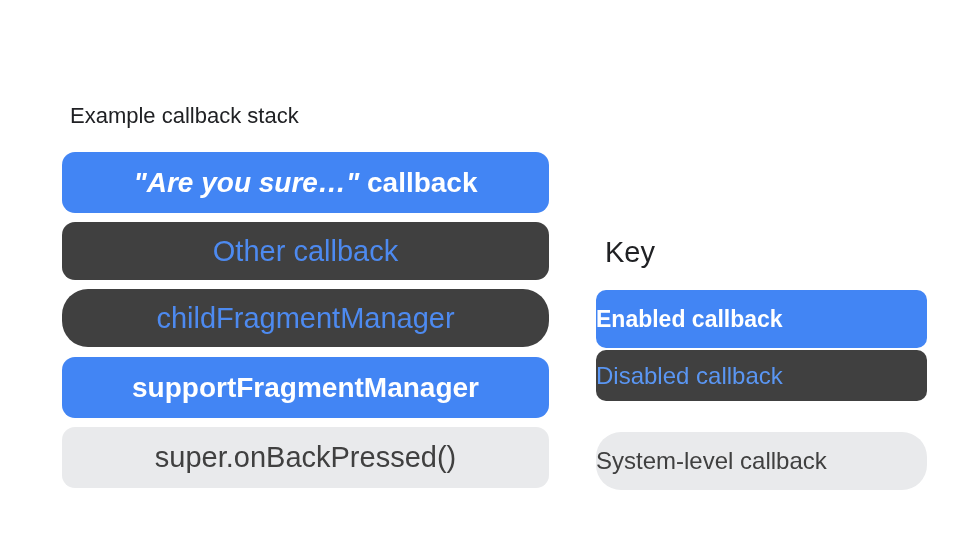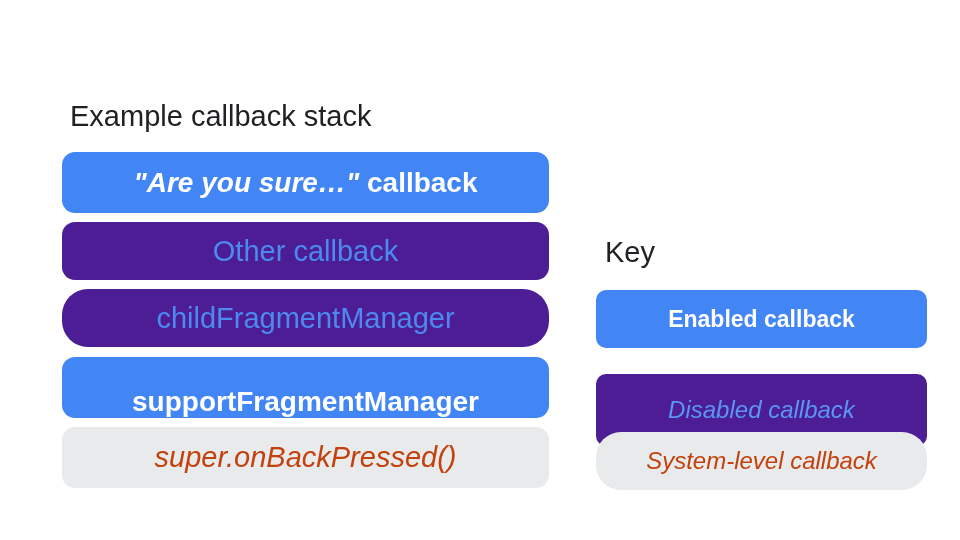--- a/index.html
+++ b/index.html
@@ -12,65 +12,65 @@
     position: relative;
     width: 960px;
     height: 540px;
     background: #ffffff;
     overflow: hidden;
   }
   .stack-title {
     position: absolute;
     left: 70px;
     top: 98px;
-    font-size: 29px;
+    font-size: 22px;
     line-height: 36px;
     font-weight: 500;
     color: #202124;
   }
   .box {
     position: absolute;
     left: 62px;
     width: 487px;
     border-radius: 13px;
     display: flex;
     align-items: center;
     justify-content: center;
     box-sizing: border-box;
   }
   .enabled  { background: #4285F4; color: #ffffff; font-weight: 700; font-size: 28px; }
-  .disabled { background: #4c1d95; color: #4D8AF0; font-weight: 400; font-size: 29px; }
-  .system   { background: #E9EAEC; color: #c2410c; font-weight: 400; font-size: 29px; font-style: italic; }
+  .disabled { background: #404040; color: #4D8AF0; font-weight: 400; font-size: 29px; }
+  .system   { background: #E9EAEC; color: #404040; font-weight: 400; font-size: 29px; }
   .b1 { top: 152px; height: 61px; }
   .b2 { top: 222px; height: 58px; }
   .b3 { top: 289px; height: 58px; border-radius: 26px; }
-  .b4 { top: 357px; height: 61px; align-items: flex-end; }
+  .b4 { top: 357px; height: 61px; }
   .b5 { top: 427px; height: 61px; }
   .quote-italic { font-style: italic; }
   .key-title {
     position: absolute;
     left: 605px;
     top: 236px;
     font-size: 29px;
     line-height: 32px;
     font-weight: 500;
     color: #202124;
   }
   .kbox {
     position: absolute;
     left: 596px;
     width: 331px;
     border-radius: 10px;
     display: flex;
     align-items: center;
-    justify-content: center;
+    justify-content: flex-start;
     box-sizing: border-box;
   }
   .k1 { top: 290px; height: 58px; }
-  .k2 { top: 374px; height: 72px; font-style: italic; }
+  .k2 { top: 350px; height: 51px; }
   .k3 { top: 432px; height: 58px; }
   .kbox.enabled  { font-size: 23px; font-weight: 700; }
   .kbox.disabled { font-size: 24px; color: #5A96F3; }
   .kbox.system   { font-size: 24px; border-radius: 25px; }
 </style>
 </head>
 <body>
 
 <div class="canvas">
 

